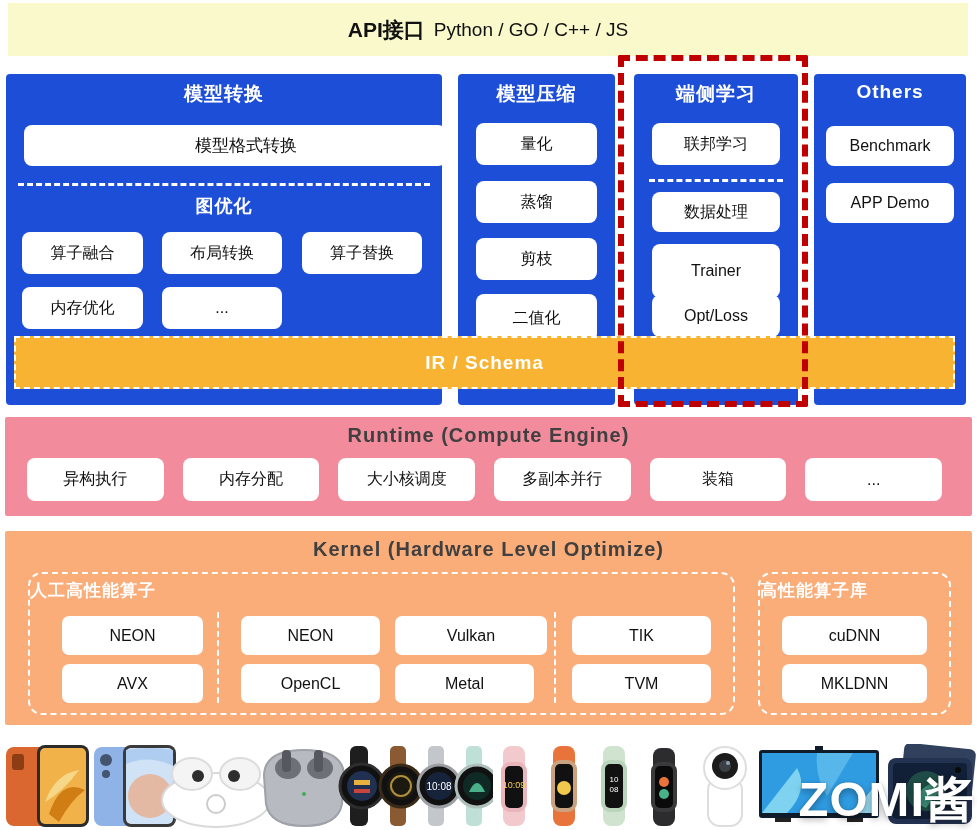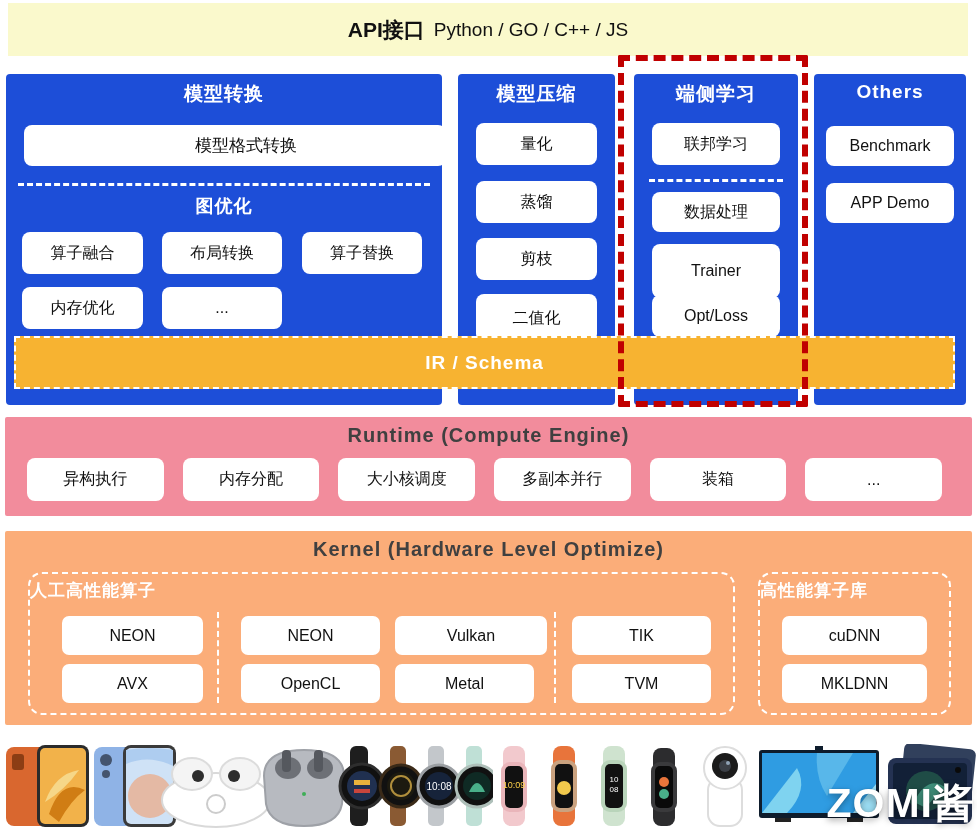--- a/index.html
+++ b/index.html
@@ -44,21 +44,21 @@
   .kernel{left:5px;top:531px;width:967px;height:194px;background:#FBAD79;border-radius:2px;}
   .dashbox{position:absolute;border:2px dashed #fff;border-radius:14px;}
   .dtitle{position:absolute;left:0;top:5px;width:100%;text-align:left;
           color:#fff;font-size:17px;font-weight:700;letter-spacing:1px;}
   .vdash{position:absolute;top:38px;bottom:10px;width:0;border-left:2px dashed #fff;}
   .kbox{height:39px;border-radius:7px;}
 
   
   .products{left:0;top:740px;width:977px;height:90px;}
   .prod{position:absolute;bottom:2px;}
-  .watermark{right:2px;bottom:6px;z-index:9;color:#fff;font-size:41px;font-weight:800;
+  .watermark{right:2px;bottom:6px;z-index:9;color:#fff;font-size:49px;font-weight:800;
              letter-spacing:1px;line-height:1;
              text-shadow:0 3px 7px rgba(0,0,0,0.35), 0 0 2px rgba(0,0,0,0.15);}
 </style>
 </head>
 <body>
 
 <div class="stage">
 
   <div class="abs api-bar">
     <span class="api-title">API接口</span>

